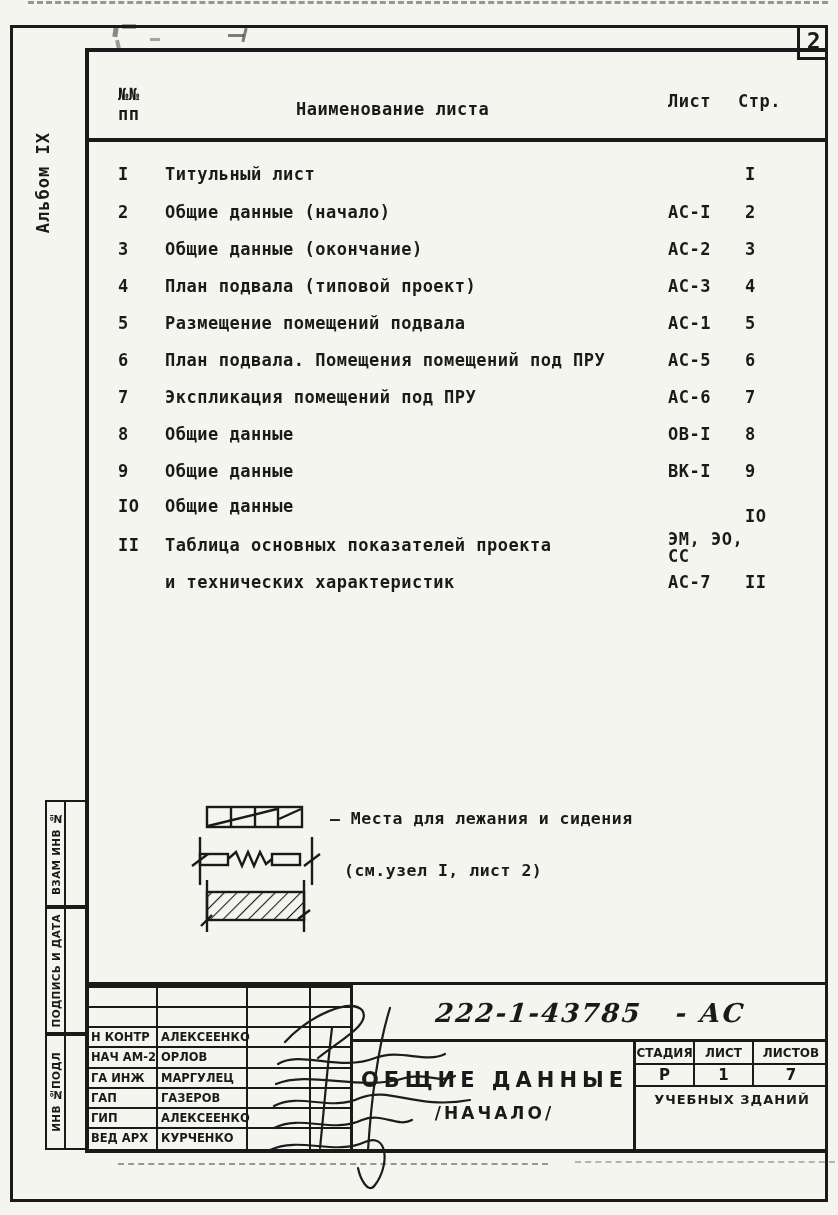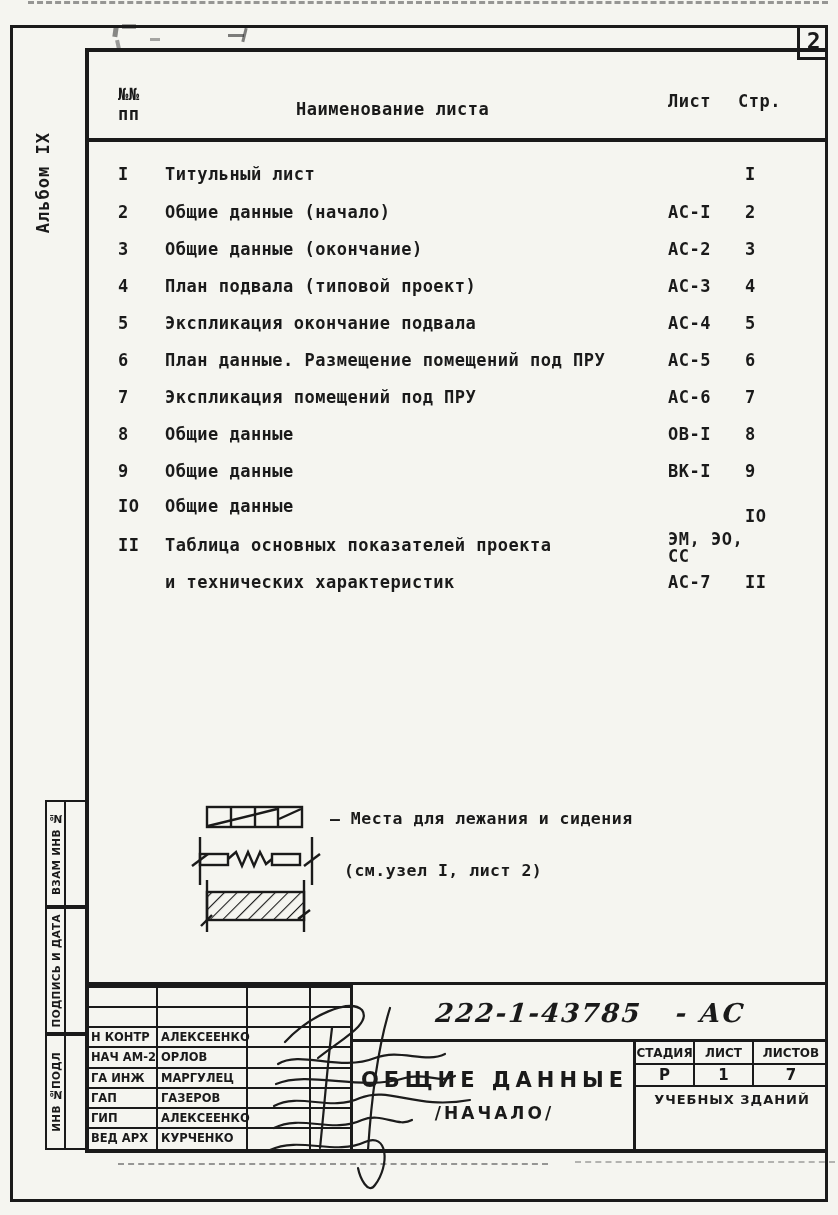--- a/index.html
+++ b/index.html
@@ -129,27 +129,27 @@
     <span class="cpage">3</span>
   </div>
   <div class="lr mono" style="top:276px;">
     <span class="cn">4</span>
     <span class="cname">План подвала (типовой проект)</span>
     <span class="csheet">АС-3</span>
     <span class="cpage">4</span>
   </div>
   <div class="lr mono" style="top:313px;">
     <span class="cn">5</span>
-    <span class="cname">Экспликация окончание подвала</span>
-    <span class="csheet">АС-4</span>
+    <span class="cname">Размещение помещений подвала</span>
+    <span class="csheet">АС-1</span>
     <span class="cpage">5</span>
   </div>
   <div class="lr mono" style="top:350px;">
     <span class="cn">6</span>
-    <span class="cname">План данные. Размещение помещений под ПРУ</span>
+    <span class="cname">План подвала. Помещения помещений под ПРУ</span>
     <span class="csheet">АС-5</span>
     <span class="cpage">6</span>
   </div>
   <div class="lr mono" style="top:387px;">
     <span class="cn">7</span>
     <span class="cname">Экспликация помещений под ПРУ</span>
     <span class="csheet">АС-6</span>
     <span class="cpage">7</span>
   </div>
   <div class="lr mono" style="top:424px;">

